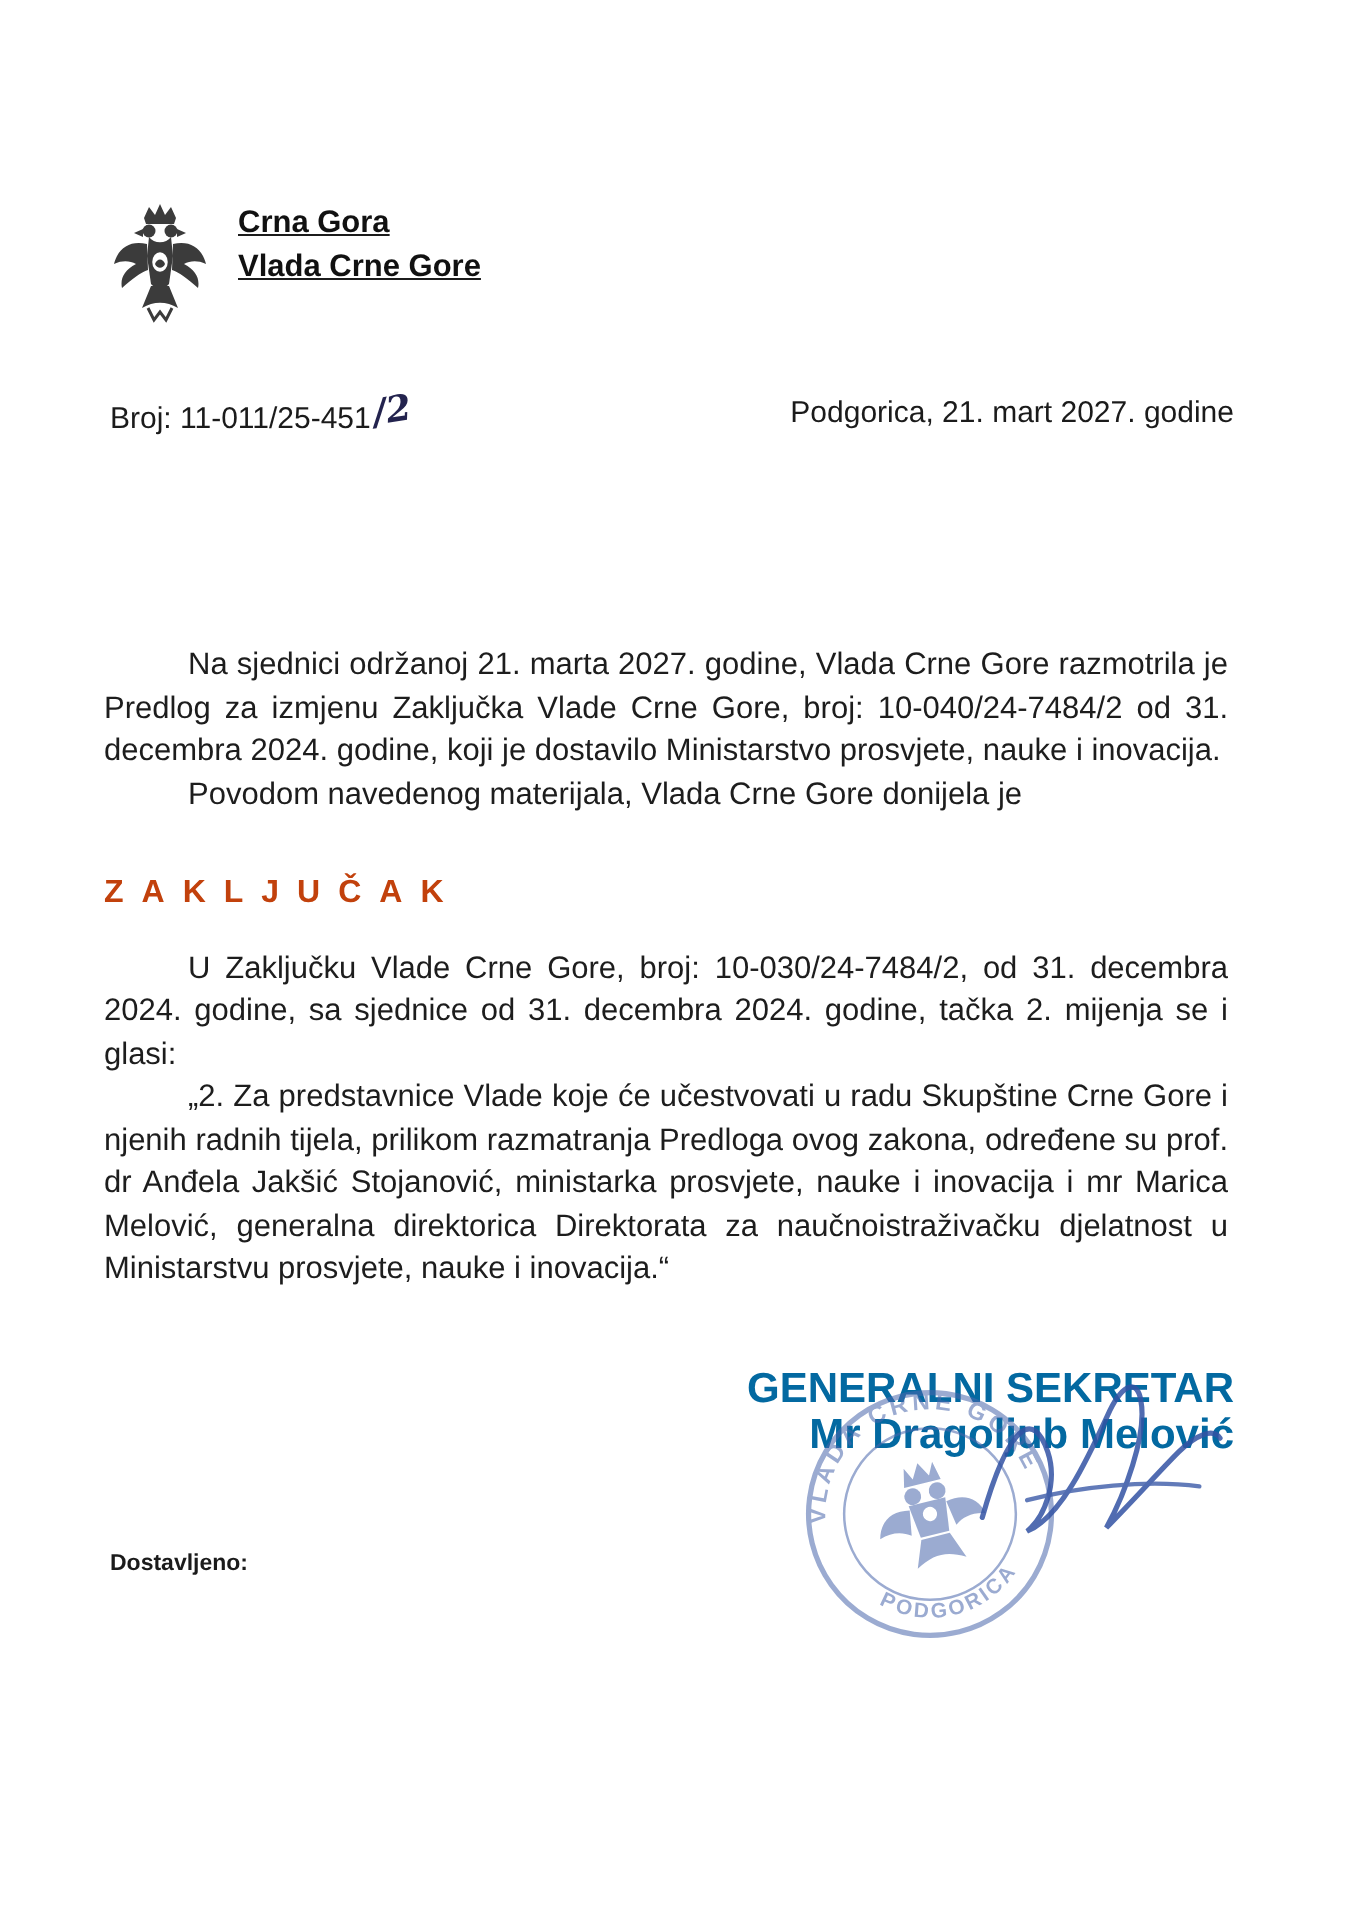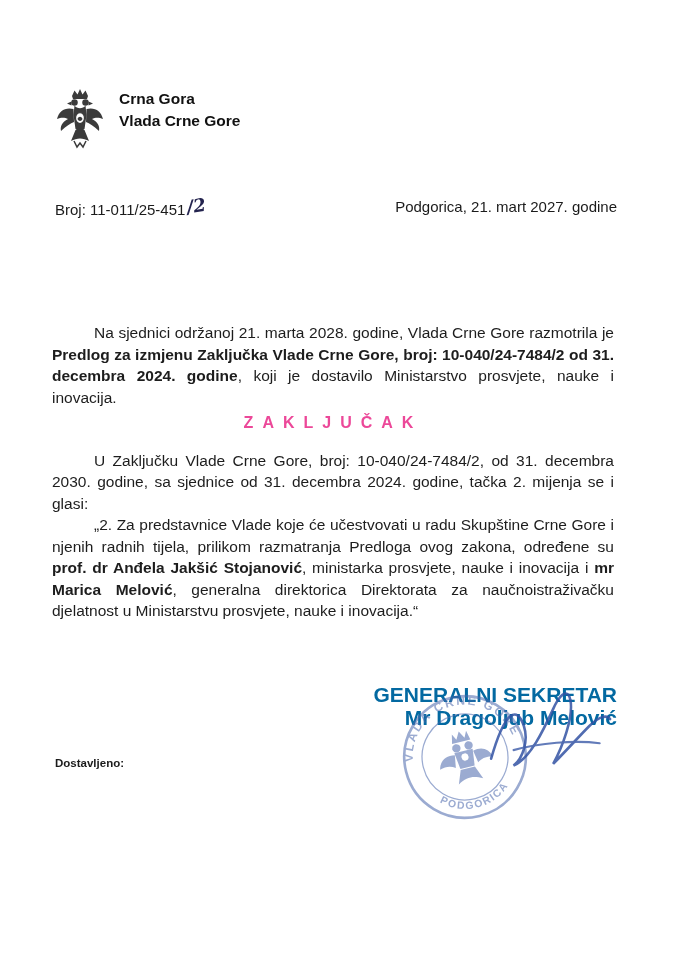--- a/index.html
+++ b/index.html
@@ -10,21 +10,21 @@
     position:relative;
     color:#1c1c1c;
   }
   .page {
     position:absolute; inset:0;
     background:#ffffff;
     overflow:hidden;
   }
 
   
-  .header { position:absolute; top:87px; left:55px; display:flex; gap:14px; align-items:flex-start; }
+  .header { position:absolute; top:100px; left:55px; display:flex; gap:14px; align-items:flex-start;text-decoration:underline; }
   .coat { width:50px; height:64px; flex:0 0 auto; }
   .header-lines { padding-top:1px; }
   .header-lines .hline { font-weight:bold; font-size:15.5px; line-height:22px; color:#111; }
 
   
   .meta { position:absolute; top:198px; left:55px; right:62px; display:flex; justify-content:space-between; font-size:15px; color:#1b1b1b; }
   .ref-left { white-space:nowrap; }
   .handwritten {
     font-family:"DejaVu Serif", serif;
     font-style:italic; font-weight:bold;
@@ -35,27 +35,27 @@
   }
 
   
   .doc-body {
     position:absolute; top:322px; left:52px; width:562px;
     font-size:15.5px; line-height:21.5px;
     text-align:justify; color:#1d1d1d;
   }
   .para { text-indent:42px; }
   .doc-title {
-    text-align:center; text-indent:0;
+    text-align:left; text-indent:0;
     font-weight:bold; font-size:16px;
     letter-spacing:9px;
-    margin:4px 0 16px;
-    color:#ec4899;
+    margin:28px 0 16px;
+    color:#c2410c;
   }
-  b { font-weight:bold; }
+  b { font-weight:normal; }
 
   
   .sig {
     position:absolute; top:683px; right:62px;
     text-align:right; font-weight:bold;
     font-size:21px; line-height:23px; color:#0369a1;
     z-index:2;
   }
 
   
@@ -72,21 +72,21 @@
   .scribble {
     position:absolute; left:478px; top:676px;
     width:140px; height:112px;
     z-index:4;
     pointer-events:none;
     opacity:0.85;
   }
 
   
   .footer { position:absolute; left:55px; top:755px; font-size:11.5px; line-height:17px; color:#1b1b1b; z-index:2; }
-  .footer .label { font-weight:bold; }
+  .footer .label { font-weight:bold;margin-top:19px; }
 </style>
 </head>
 <body>
 
 <div class="page">
 
   <div class="header">
     <svg class="coat" viewBox="0 0 100 128" aria-hidden="true">
       <g fill="#3b3b3b">
         <path d="M34 18 L39 7 L45 15 L50 4 L55 15 L61 7 L66 18 L64 24 L36 24 Z"></path>
@@ -111,23 +111,24 @@
   </div>
 
   <div class="meta">
     <div class="ref-left">
       <span>Broj: 11-011/25-451</span><span class="handwritten">/2</span>
     </div>
     <div>Podgorica, 21. mart 2027. godine</div>
   </div>
 
   <div class="doc-body">
-    <p class="para"><span>Na sjednici održanoj 21. marta 2028. godine, Vlada Crne Gore razmotrila je </span><b>Predlog za izmjenu Zaključka Vlade Crne Gore, broj: 10-040/24-7484/2 od 31. decembra 2024. godine</b><span>, koji je dostavilo Ministarstvo prosvjete, nauke i inovacija.</span></p>
+    <p class="para"><span>Na sjednici održanoj 21. marta 2027. godine, Vlada Crne Gore razmotrila je </span><b>Predlog za izmjenu Zaključka Vlade Crne Gore, broj: 10-040/24-7484/2 od 31. decembra 2024. godine</b><span>, koji je dostavilo Ministarstvo prosvjete, nauke i inovacija.</span></p>
+    <p class="para">Povodom navedenog materijala, Vlada Crne Gore donijela je</p>
     <p class="doc-title">ZAKLJUČAK</p>
-    <p class="para">U Zaključku Vlade Crne Gore, broj: 10-040/24-7484/2, od 31. decembra 2030. godine, sa sjednice od 31. decembra 2024. godine, tačka 2. mijenja se i glasi:</p>
+    <p class="para">U Zaključku Vlade Crne Gore, broj: 10-030/24-7484/2, od 31. decembra 2024. godine, sa sjednice od 31. decembra 2024. godine, tačka 2. mijenja se i glasi:</p>
     <p class="para"><span>„2. Za predstavnice Vlade koje će učestvovati u radu Skupštine Crne Gore i njenih radnih tijela, prilikom razmatranja Predloga ovog zakona, određene su </span><b>prof. dr Anđela Jakšić Stojanović</b><span>, ministarka prosvjete, nauke i inovacija i </span><b>mr Marica Melović</b><span>, generalna direktorica Direktorata za naučnoistraživačku djelatnost u Ministarstvu prosvjete, nauke i inovacija.“</span></p>
   </div>
 
   <div class="sig">
     <div>GENERALNI SEKRETAR</div>
     <div>Mr Dragoljub Melović</div>
   </div>
 
   <svg class="stamp" viewBox="0 0 128 128" aria-hidden="true">
     <defs>

